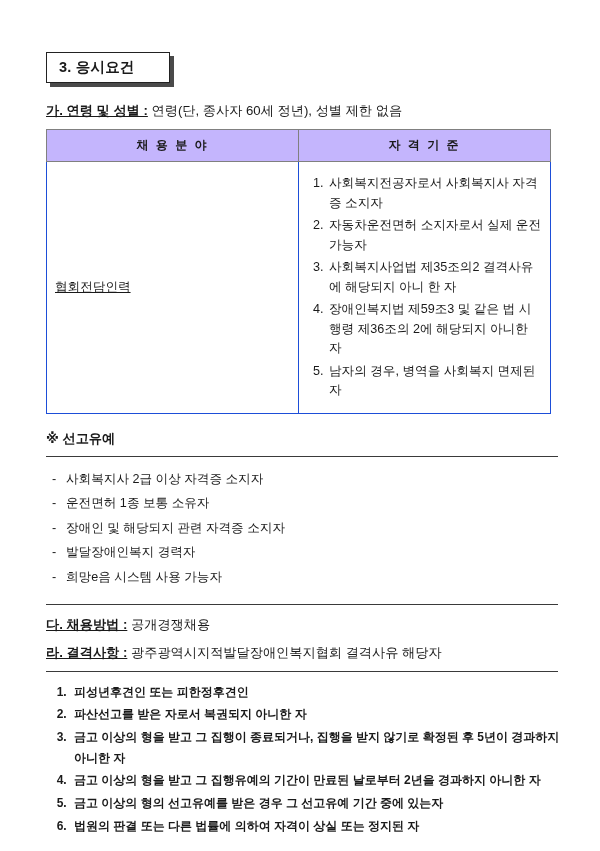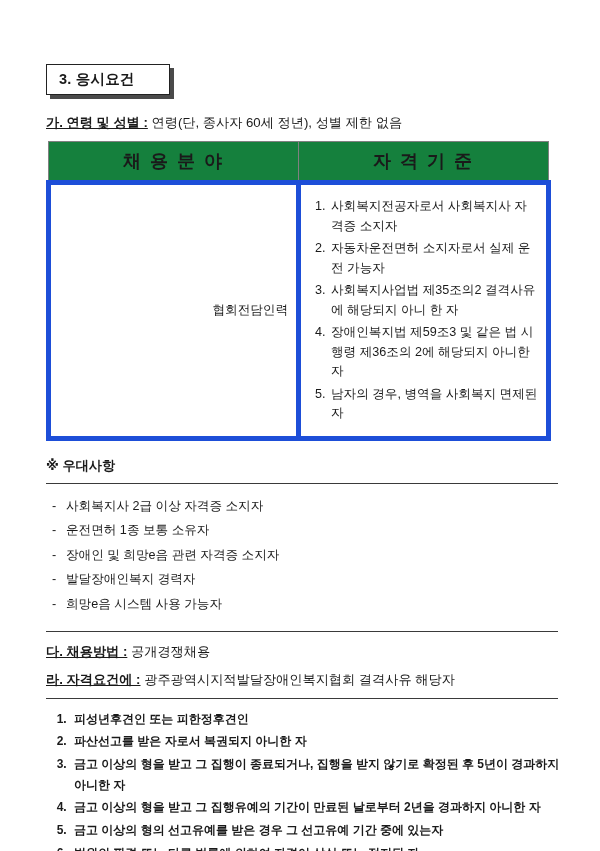--- a/index.html
+++ b/index.html
@@ -14,21 +14,20 @@
     color: #1a1a1a;
     position: relative;
     overflow: hidden;
   }
   .page {
     width: 600px;
     height: 596px;
     box-sizing: border-box;
     padding: 52px 42px 20px 46px;
     position: relative;
-    margin-top: 12px;
   }
 
   
   .section-heading-wrap {
     position: relative;
     display: inline-block;
     margin-bottom: 18px;
   }
   .section-heading {
     border: 1px solid #222;
@@ -64,37 +63,38 @@
   }
 
   
   table.req-table {
     border-collapse: collapse;
     width: 505px;
     margin: 6px 0 14px 0;
     table-layout: fixed;
   }
   table.req-table th {
-    background: #15803d;
+    background: #c4b5fd;
     border: 1px solid #808080;
-    font-size: 18px;
+    font-size: 12px;
     font-weight: bold;
     padding: 7px 16px;
     letter-spacing: 2px;
   }
   table.req-table td {
-    border: 5px solid #1d4ed8;
+    border: 1px solid #1d4ed8;
     font-size: 12.6px;
     padding: 9px 8px;
     vertical-align: middle;
   }
   td.cat {
     width: 108px;
-    text-align: right;
+    text-align: left;
     font-size: 12.4px;
+    text-decoration: underline;
   }
   ol.crit {
     margin: 0;
     padding: 0 0 0 20px;
     list-style: decimal;
   }
   ol.crit li {
     margin: 3px 0;
     line-height: 1.55;
     padding-left: 2px;
@@ -178,38 +178,38 @@
             <li>자동차운전면허 소지자로서 실제 운전 가능자</li>
             <li>사회복지사업법 제35조의2 결격사유에 해당되지 아니 한 자</li>
             <li>장애인복지법 제59조3 및 같은 법 시행령 제36조의 2에 해당되지 아니한 자</li>
             <li>남자의 경우, 병역을 사회복지 면제된 자</li>
           </ol>
         </td>
       </tr>
     </tbody>
   </table>
 
-  <div class="pref-title">※ 우대사항</div>
+  <div class="pref-title">※ 선고유예</div>
   <hr class="rule">
   <ul class="pref-list">
     <li>사회복지사 2급 이상 자격증 소지자</li>
     <li>운전면허 1종 보통 소유자</li>
-    <li>장애인 및 희망e음 관련 자격증 소지자</li>
+    <li>장애인 및 해당되지 관련 자격증 소지자</li>
     <li>발달장애인복지 경력자</li>
     <li>희망e음 시스템 사용 가능자</li>
   </ul>
   <hr class="rule">
 
   <div class="line-item">
     <span class="lbl">다. 채용방법 :</span>
     <span>공개경쟁채용</span>
   </div>
 
   <div class="line-item">
-    <span class="lbl">라. 자격요건에 :</span>
+    <span class="lbl">라. 결격사항 :</span>
     <span>광주광역시지적발달장애인복지협회 결격사유 해당자</span>
   </div>
 
   <hr class="rule">
 
   <ol class="dq">
     <li>피성년후견인 또는 피한정후견인</li>
     <li>파산선고를 받은 자로서 복권되지 아니한 자</li>
     <li>금고 이상의 형을 받고 그 집행이 종료되거나, 집행을 받지 않기로 확정된 후 5년이 경과하지 아니한 자</li>
     <li>금고 이상의 형을 받고 그 집행유예의 기간이 만료된 날로부터 2년을 경과하지 아니한 자</li>

